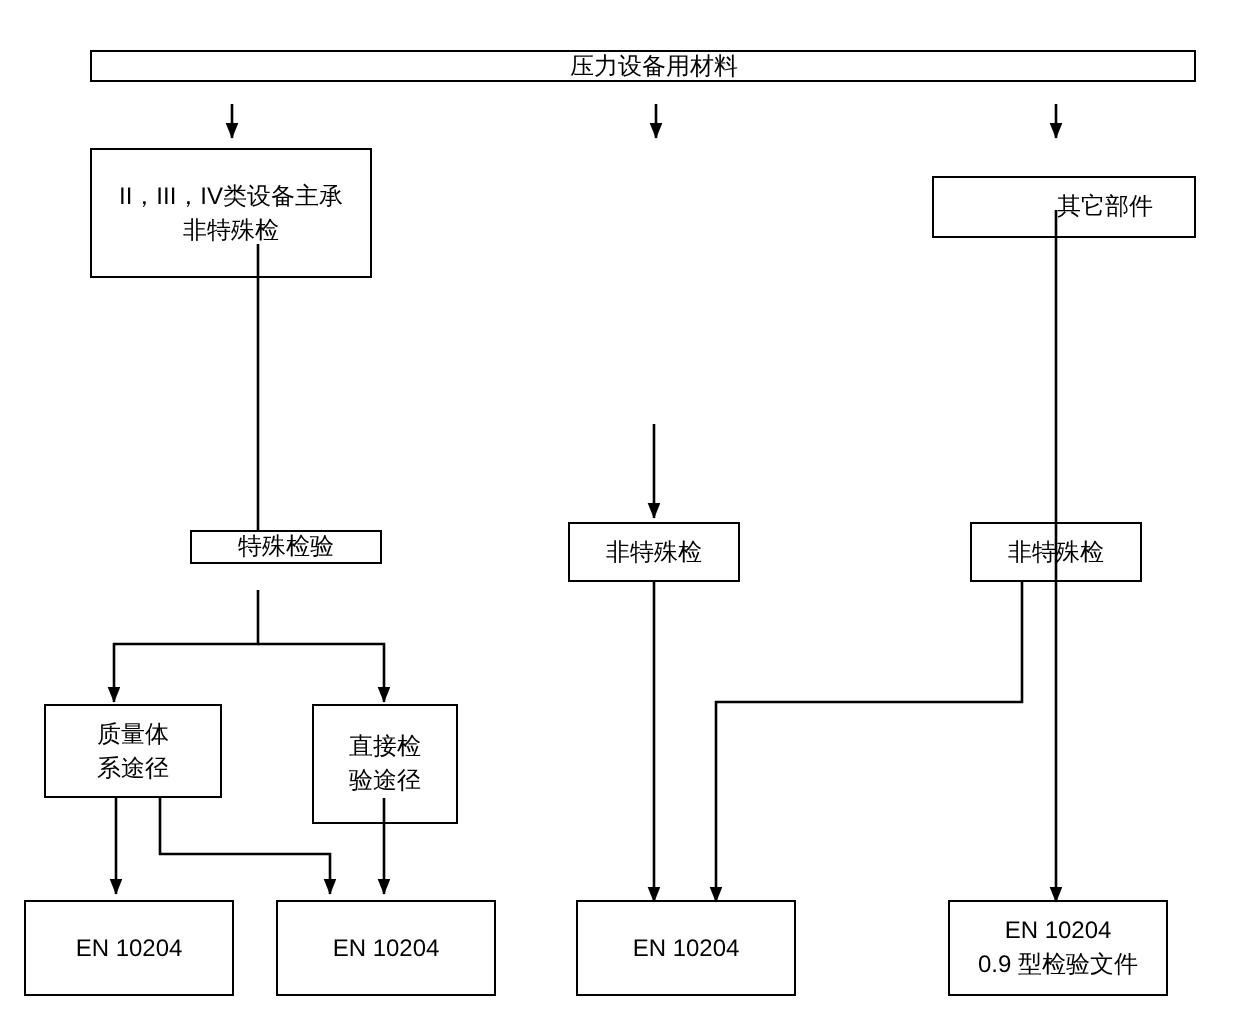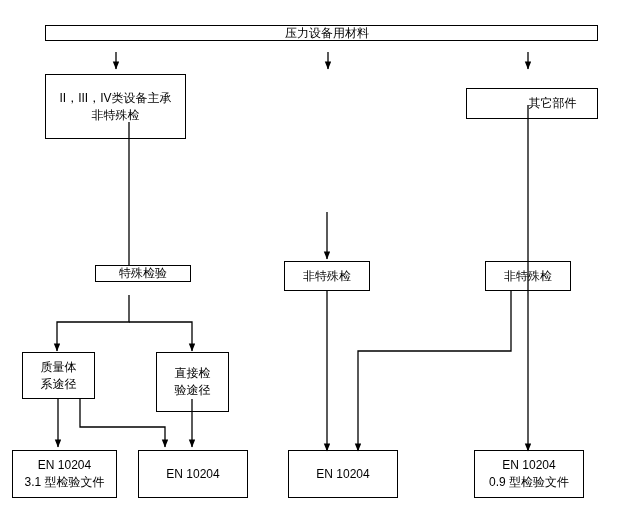--- a/index.html
+++ b/index.html
@@ -102,33 +102,32 @@
   </div>
 
   <div class="node" style="left:284px; top:261px; width:86px; height:30px;">
     <span class="line">非特殊检</span>
   </div>
 
   <div class="node" style="left:485px; top:261px; width:86px; height:30px;">
     <span class="line">非特殊检</span>
   </div>
 
-  <div class="node" style="left:22px; top:352px; width:73px; height:47px;">
+  <div class="node" style="left:22px; top:352px; width:89px; height:47px;">
     <span class="line">质量体</span>
     <span class="line">系途径</span>
   </div>
 
   <div class="node" style="left:156px; top:352px; width:73px; height:60px;">
     <span class="line">直接检</span>
     <span class="line">验途径</span>
   </div>
 
   <div class="node" style="left:12px; top:450px; width:105px; height:48px;">
     <span class="line">EN 10204</span>
-    <span class="line">3.1 型检验文件</span>
   </div>
 
   <div class="node" style="left:138px; top:450px; width:110px; height:48px;">
     <span class="line">EN 10204</span>
   </div>
 
   <div class="node" style="left:288px; top:450px; width:110px; height:48px;">
     <span class="line">EN 10204</span>
   </div>
 

